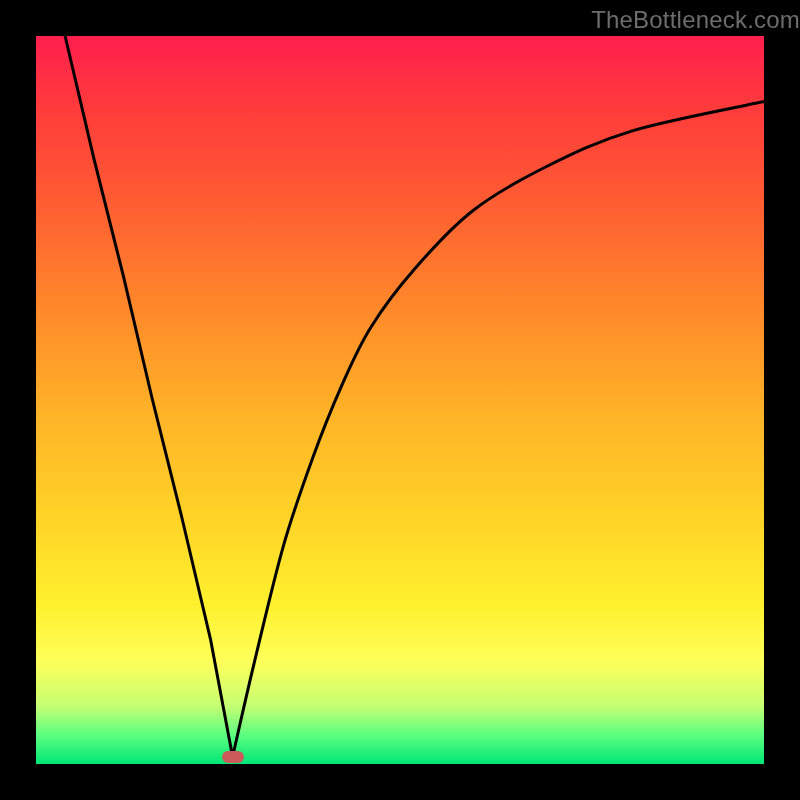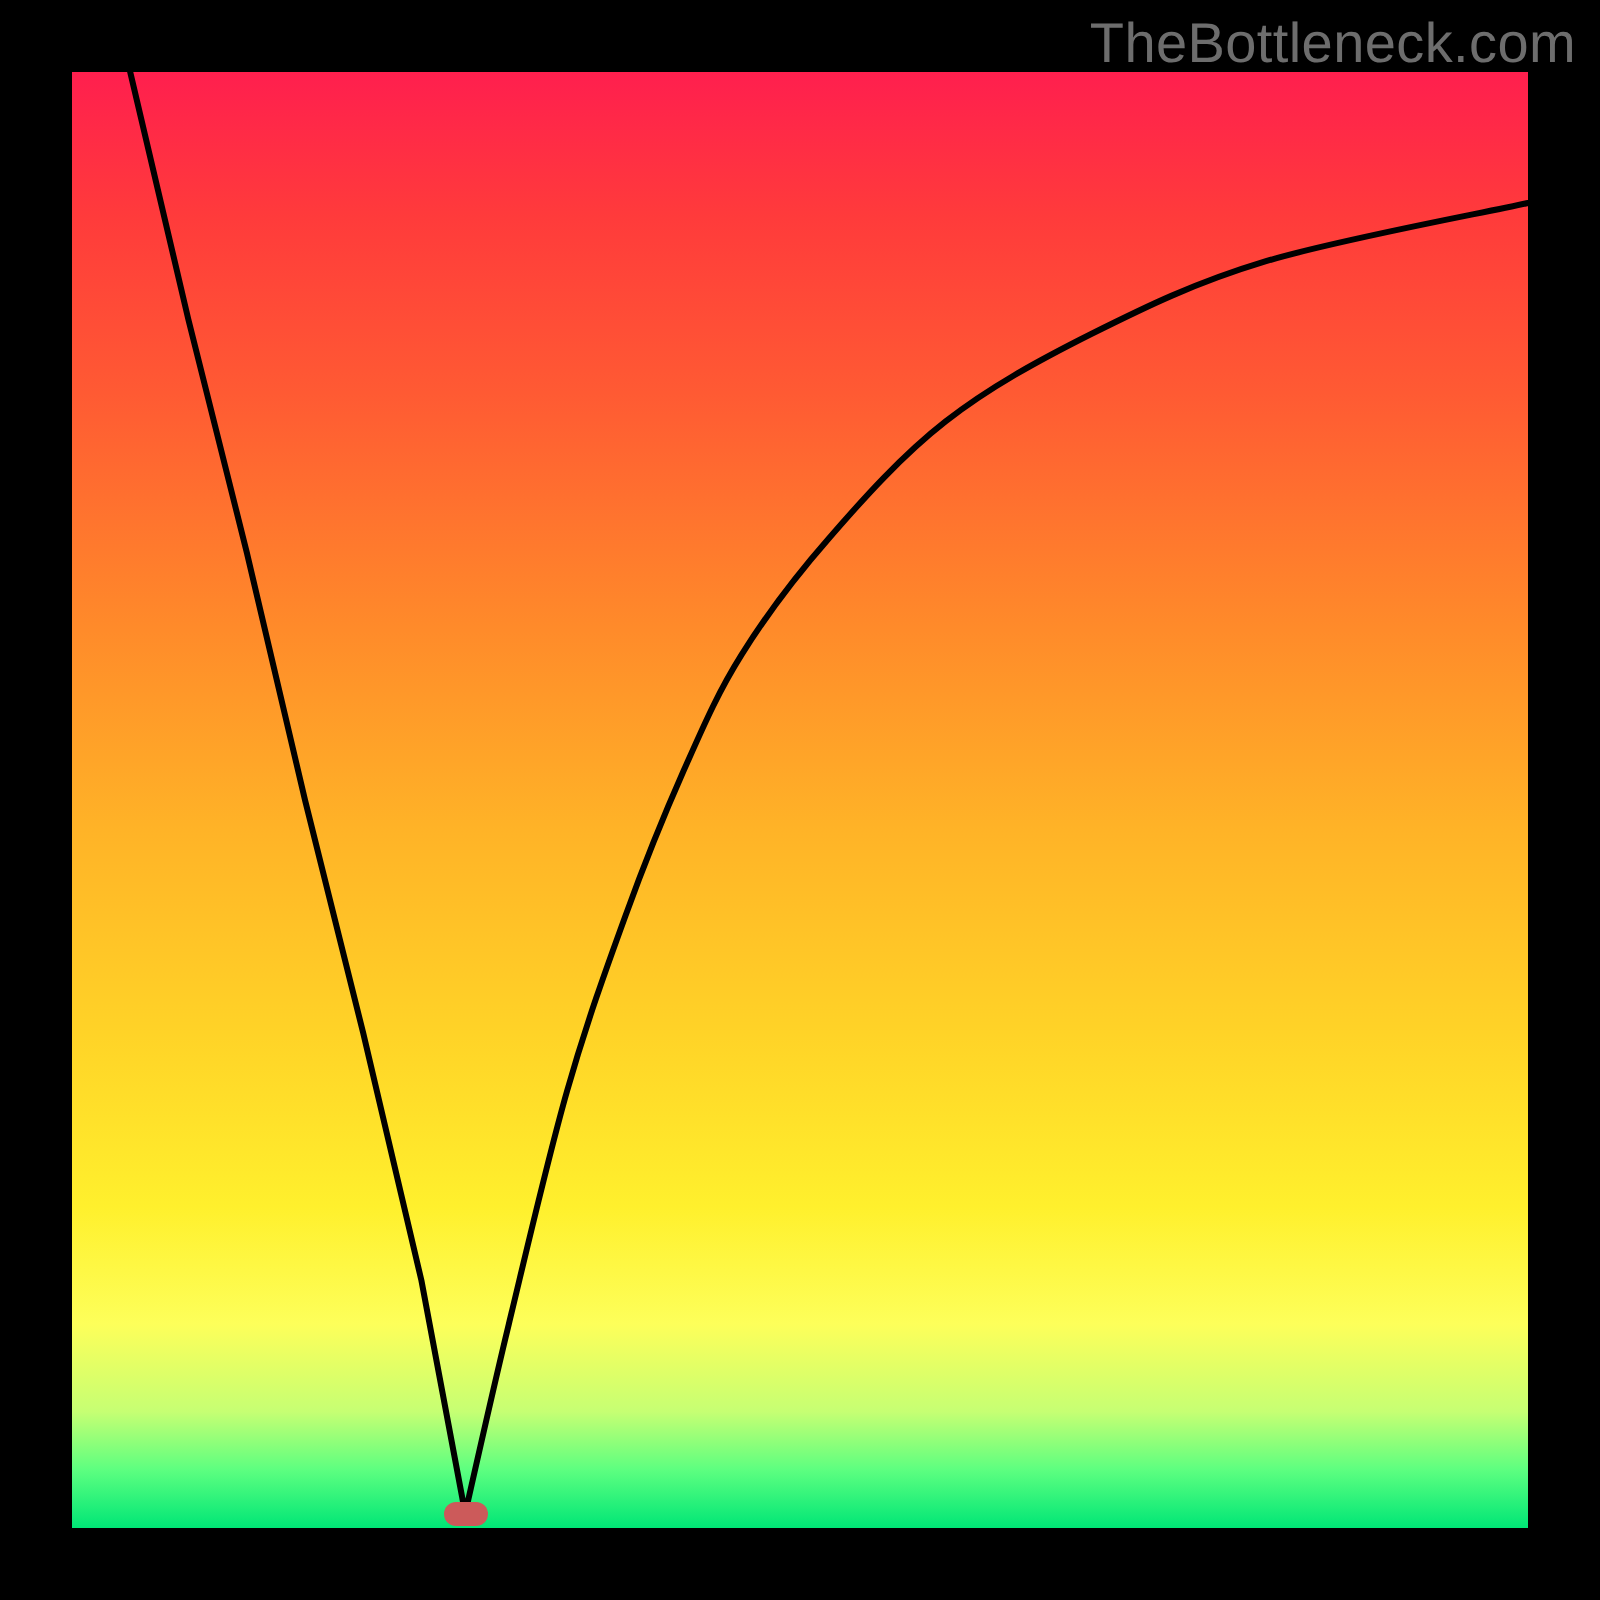--- a/index.html
+++ b/index.html
@@ -35,23 +35,23 @@
       #fff02d 78%,
       #fdff5a 86%,
       #c6ff73 92%,
       #5dff80 96%,
       #00e676 100%
     );
   }
   .watermark {
     position: absolute;
     top: 6px;
-    right: 12px;
+    right: 0;
     color: #6d6d6d;
-    font-size: 28px;
+    font-size: 24px;
     letter-spacing: 0.2px;
   }
   svg.curve {
     position: absolute;
     left: 0;
     top: 0;
     width: 728px;
     height: 728px;
     overflow: visible;
   }

